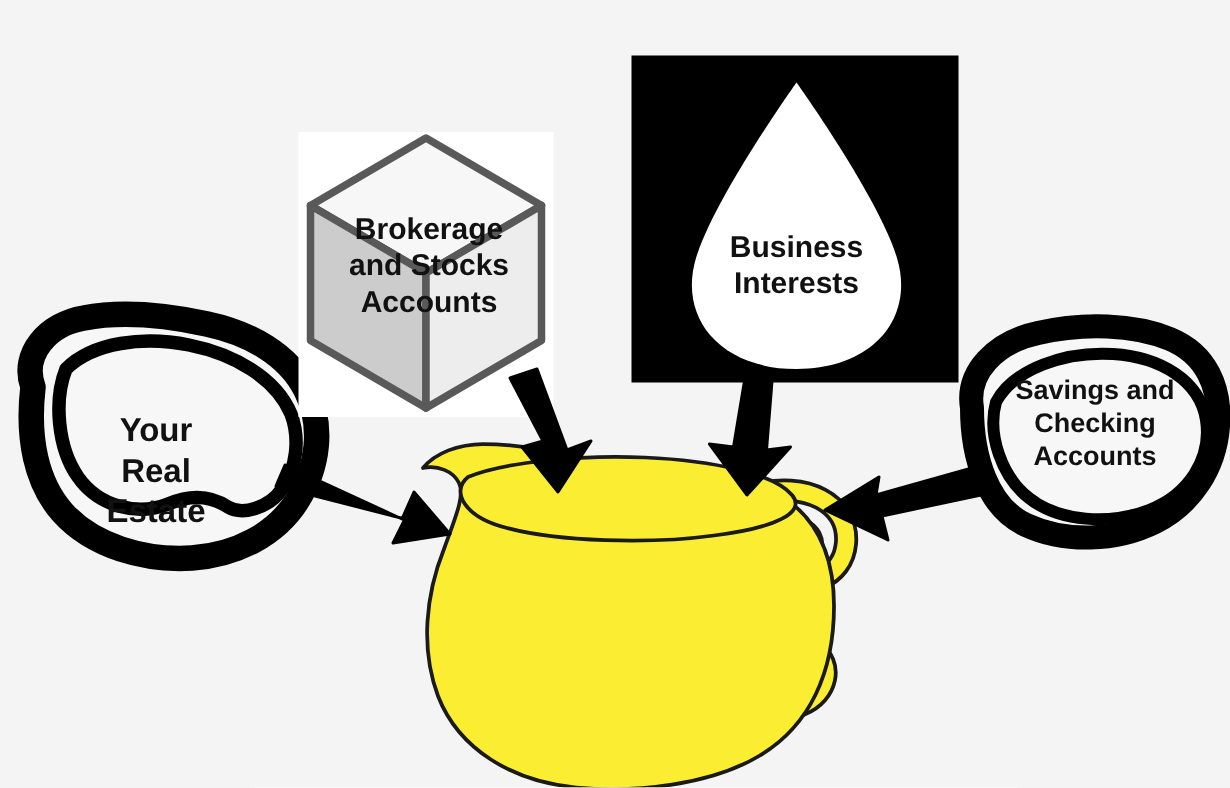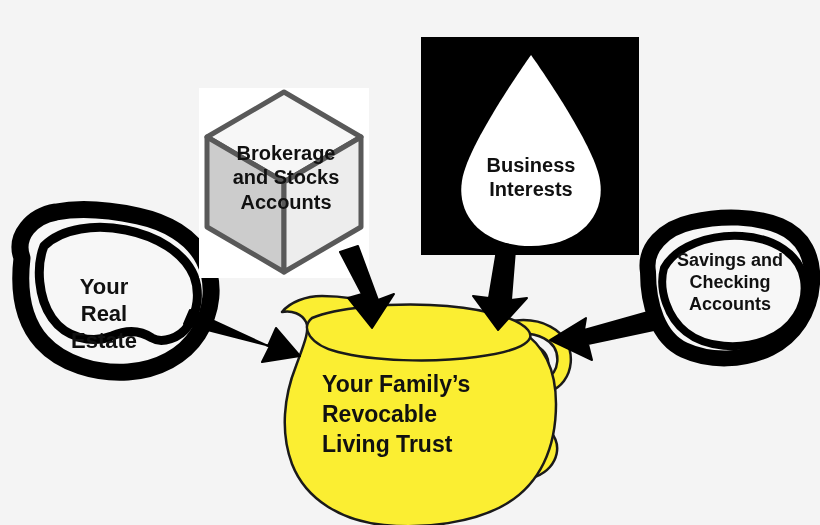--- a/index.html
+++ b/index.html
@@ -208,17 +208,14 @@
 and Stocks
 Accounts</div>
 
   <div class="node-label" id="label-business">Business
 Interests</div>
 
   <div class="node-label" id="label-savings">Savings and
 Checking
 Accounts</div>
 
-  <div class="node-label" id="label-trust">Your Family’s
-Revocable
-Living Trust</div>
 
 </div>
 
 </body></html>

